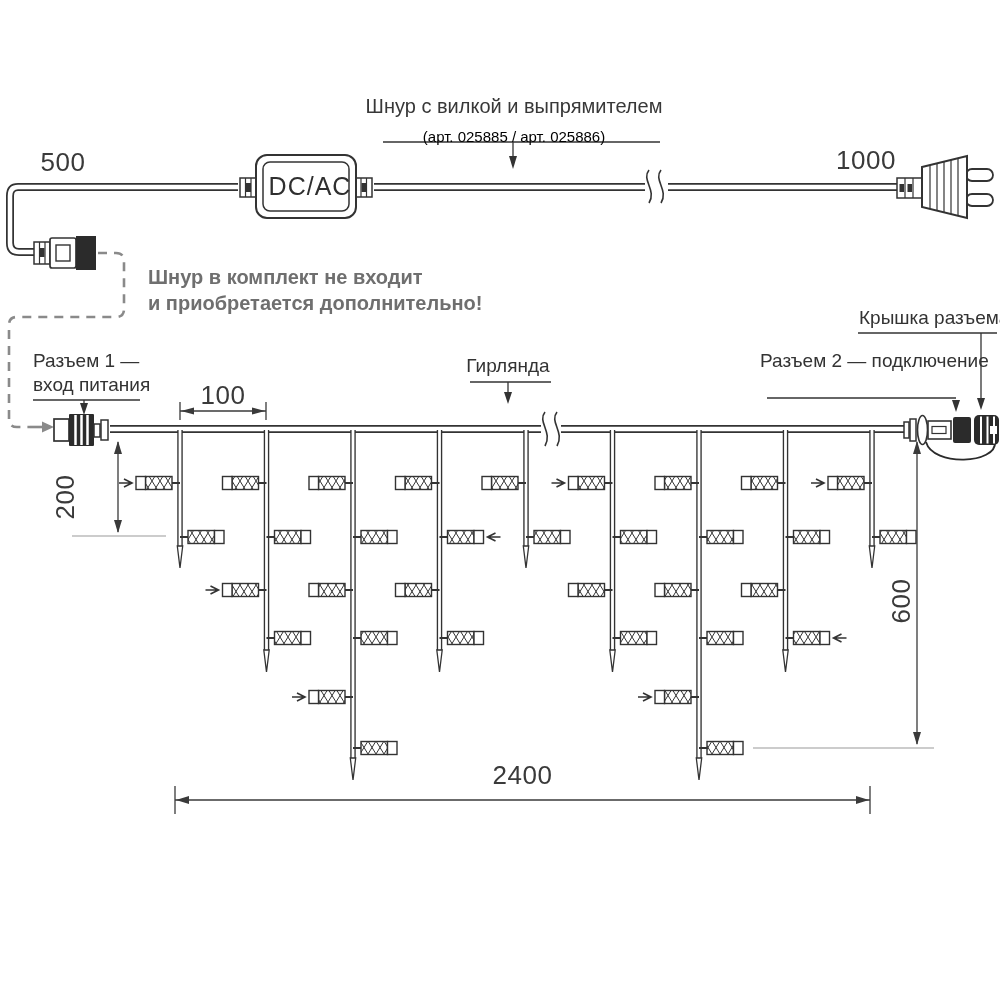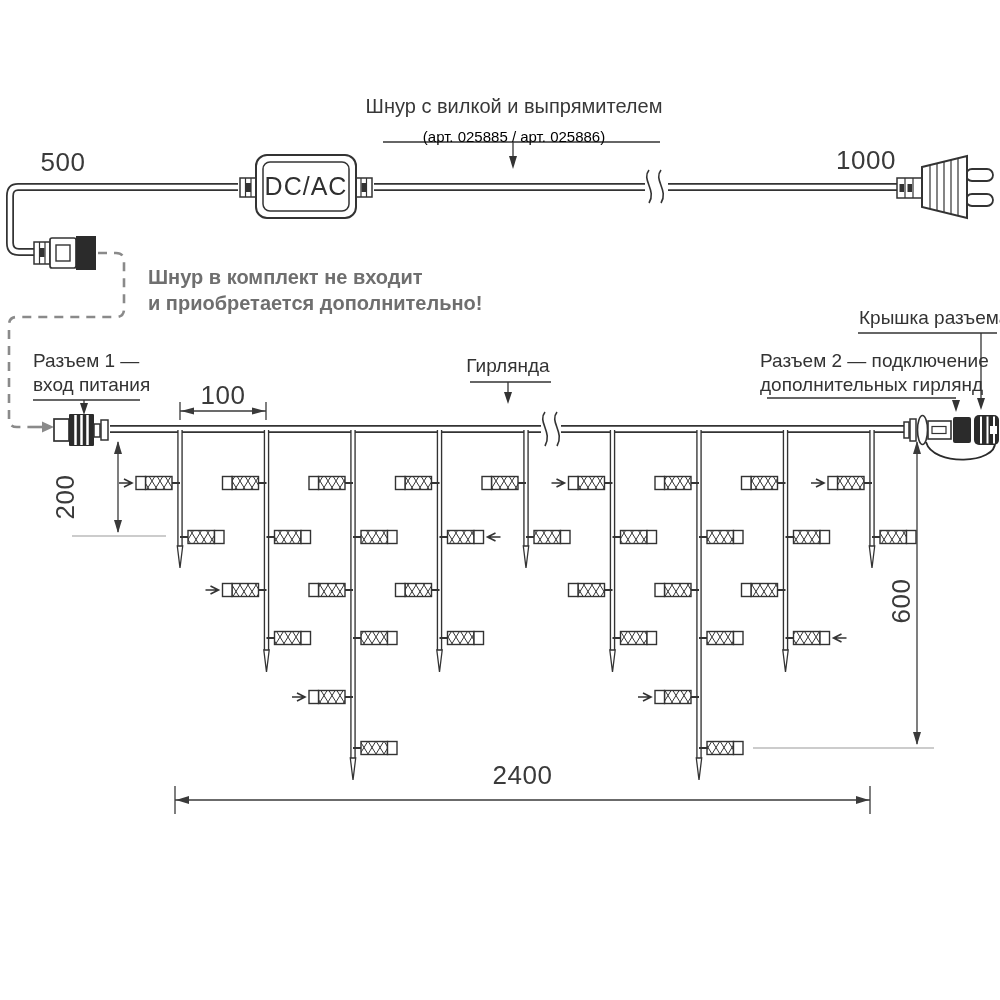--- a/index.html
+++ b/index.html
@@ -314,32 +314,31 @@
     <polygon points="869,800 856,796 856,804" fill="#3a3a3a"></polygon>
   </g>
 </svg>
 
 <div class="lbl dim center" style="left:28px;top:147px;width:70px;">500</div>
 <div class="lbl dim center" style="left:828px;top:145px;width:76px;">1000</div>
 
 <div class="lbl center" style="left:330px;top:95px;width:368px;font-size:20px;">Шнур с вилкой и выпрямителем</div>
 <div class="lbl center" style="left:330px;top:120px;width:368px;font-size:15px;color:#000000;margin-top:8px;">(арт. 025885 / арт. 025886)</div>
 
-<div class="lbl center" style="left:258px;top:172px;width:96px;font-size:25px;letter-spacing:1px;color:#2f2f2f;">DC/AC</div>
+<div class="lbl center" style="left:258px;top:172px;width:104px;font-size:25px;letter-spacing:1px;color:#2f2f2f;">DC/AC</div>
 
 <div class="lbl note-lbl" style="left:148px;top:266px;text-align:right;">Шнур в комплект не входит</div>
 <div class="lbl note-lbl" style="left:148px;top:292px;">и приобретается дополнительно!</div>
 
 <div class="lbl leader-lbl" style="left:33px;top:350px;text-align:center;">Разъем 1 —</div>
 <div class="lbl leader-lbl" style="left:33px;top:374px;">вход питания</div>
 
 <div class="lbl leader-lbl center" style="left:448px;top:355px;width:120px;">Гирлянда</div>
 
 <div class="lbl leader-lbl center" style="left:760px;top:350px;width:200px;text-align:right;">Разъем 2 — подключение</div>
-<div class="lbl leader-lbl center" style="left:760px;top:374px;width:200px;">дополнительных гирлянд</div>
 
 <div class="lbl leader-lbl center" style="left:859px;top:307px;width:140px;">Крышка разъема</div>
 
 <div class="lbl dim center" style="left:180px;top:380px;width:86px;">100</div>
 <div class="lbl dim center rot" style="left:15px;top:482px;width:100px;">200</div>
 <div class="lbl dim center rot" style="left:849px;top:586px;width:104px;">600</div>
 <div class="lbl dim center" style="left:455px;top:760px;width:135px;">2400</div>
 
 </div>
 

